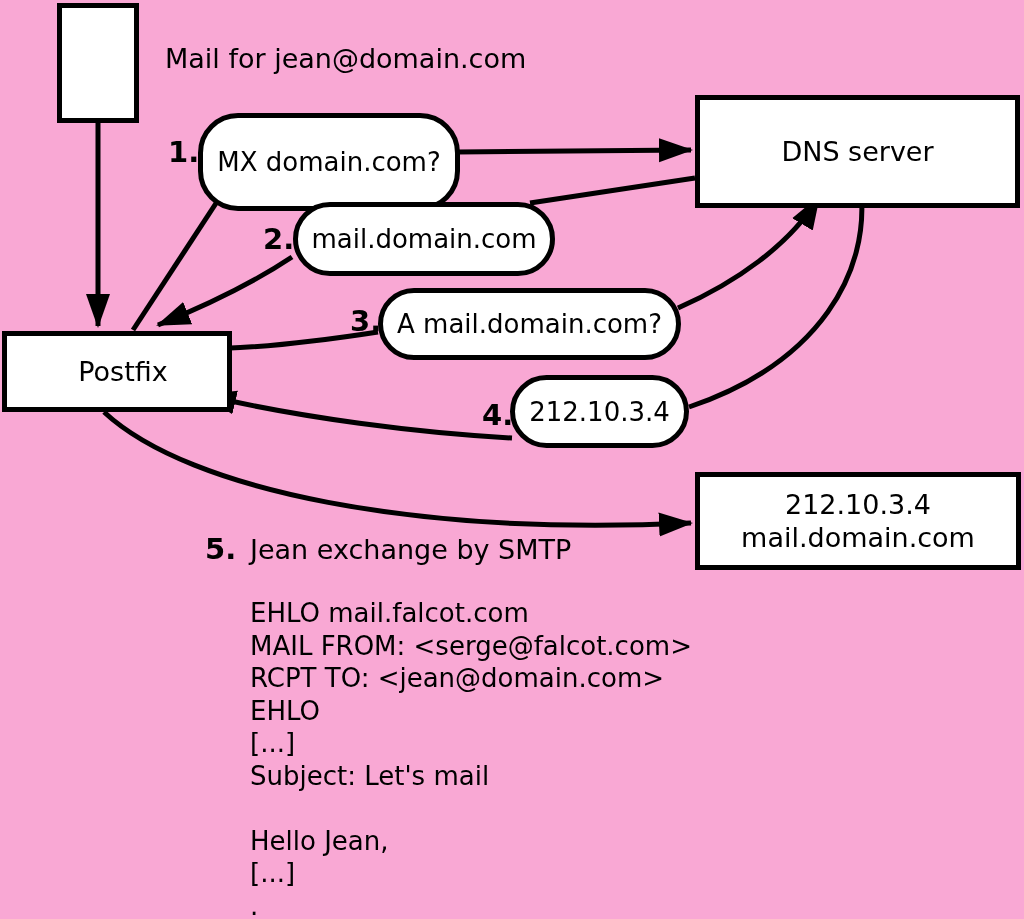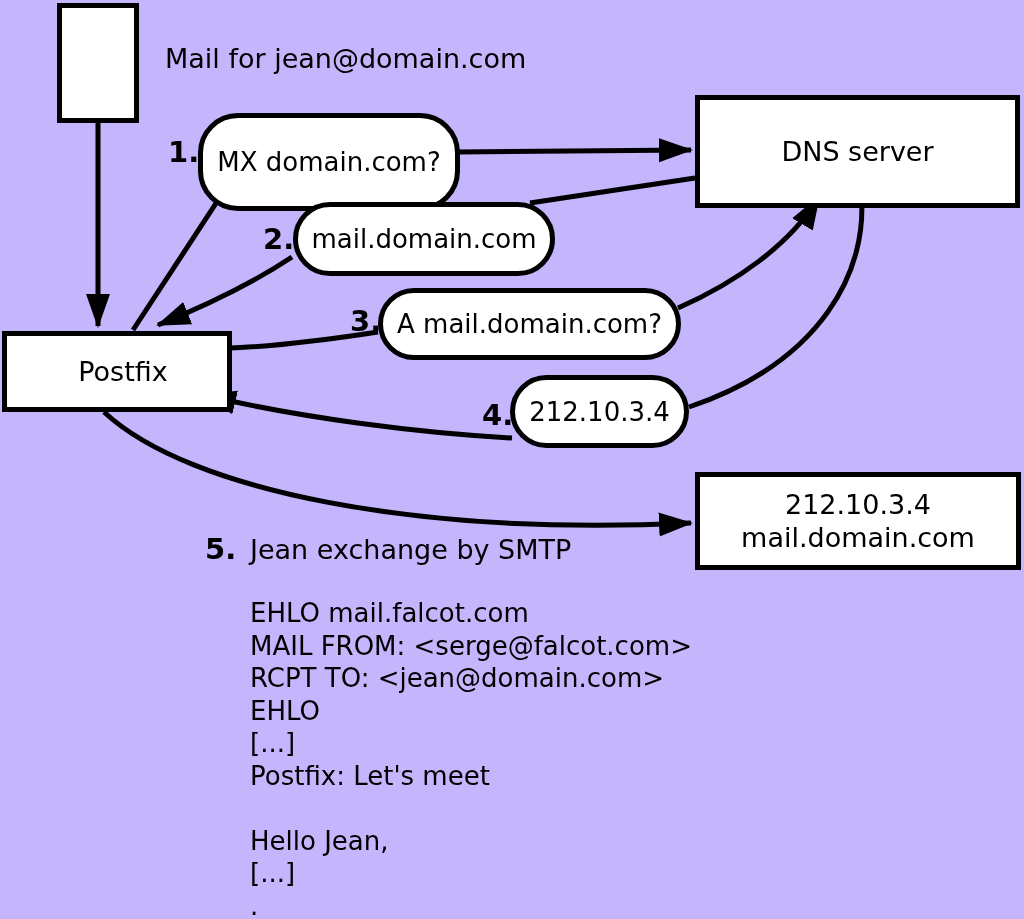--- a/index.html
+++ b/index.html
@@ -4,21 +4,21 @@
 <style>
   html, body {
     margin: 0;
     padding: 0;
     background: #ffffff;
   }
   #canvas {
     position: relative;
     width: 1024px;
     height: 919px;
-    background: #c4b5fd;
+    background: #f9a8d4;
     font-family: "DejaVu Sans", sans-serif;
     color: #000000;
     overflow: hidden;
   }
   svg.wires {
     position: absolute;
     left: 0; top: 0;
     width: 1024px; height: 919px;
     pointer-events: none;
   }
@@ -142,20 +142,20 @@
   <div class="step-num" style="left:482px; top:398px;">4.</div>
   <div class="step-num" style="left:205px; top:532px;">5.</div>
   <div class="free-label" style="left:250px; top:534px; font-size:27px;">Jean exchange by SMTP</div>
 
   <div class="smtp-block">
     <div class="smtp-line">EHLO mail.falcot.com</div>
     <div class="smtp-line">MAIL FROM: &lt;serge@falcot.com&gt;</div>
     <div class="smtp-line">RCPT TO: &lt;jean@domain.com&gt;</div>
     <div class="smtp-line">EHLO</div>
     <div class="smtp-line">[...]</div>
-    <div class="smtp-line">Postfix: Let's meet</div>
+    <div class="smtp-line">Subject: Let's mail</div>
     <div class="smtp-line"></div>
     <div class="smtp-line">Hello Jean,</div>
     <div class="smtp-line">[...]</div>
     <div class="smtp-line">.</div>
   </div>
 
 </div>
 
 </body></html>

